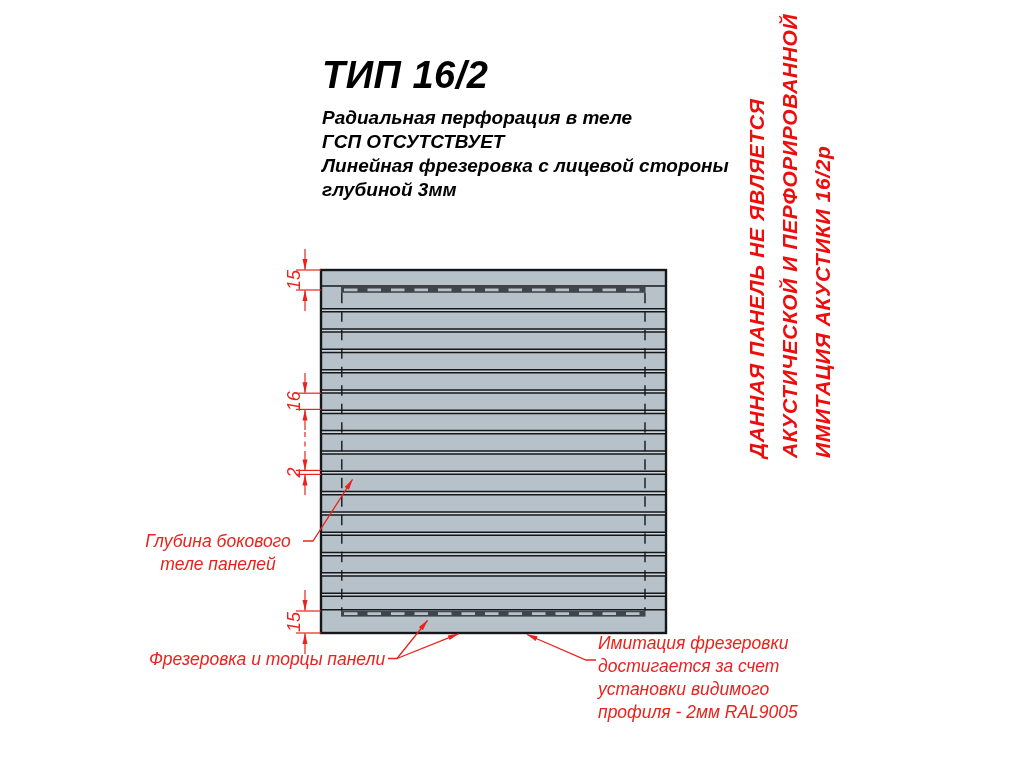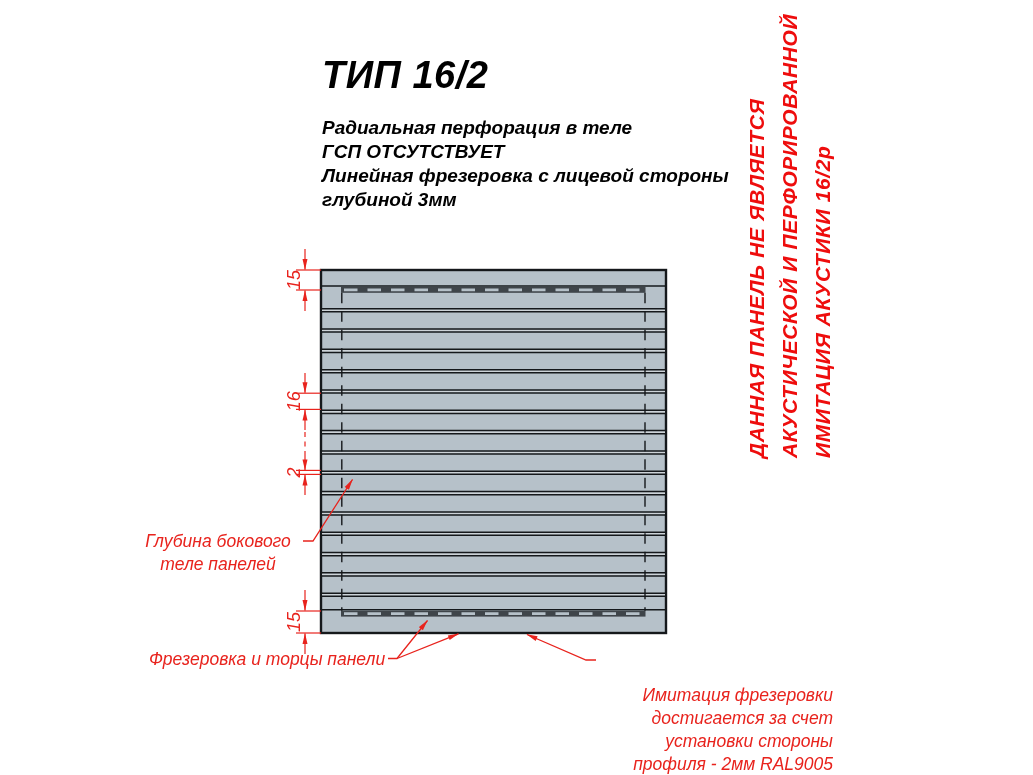--- a/index.html
+++ b/index.html
@@ -2,39 +2,39 @@
 <html><head>
 <meta charset="utf-8">
 <style>
   html,body{margin:0;padding:0}
   body{width:1033px;height:775px;background:#ffffff;position:relative;overflow:hidden;
        font-family:"Liberation Sans",sans-serif}
   .stage{position:absolute;left:0;top:0;width:1033px;height:678px}
 
   .header{position:absolute;left:322px;top:54px;color:#000}
   .title{font:italic bold 38px/1.15 "Liberation Sans",sans-serif;letter-spacing:.5px}
-  .subtitle{margin-top:18px;font:italic bold 19px/24px "Liberation Sans",sans-serif}
+  .subtitle{margin-top:8px;font:italic bold 19px/24px "Liberation Sans",sans-serif}
 
   svg.drawing{position:absolute;left:0;top:0}
   .k{stroke:#15181b;stroke-width:1.5}
   .dash-v{stroke:#15181b;stroke-width:1.4;stroke-dasharray:10.5 8}
   .strip-dash{stroke:#b6c1c9;stroke-width:2.8;stroke-dasharray:13.5 10}
   .r{stroke:#e8231d;stroke-width:1.2;fill:none}
   .r-dash{stroke:#e8231d;stroke-width:1.2;stroke-dasharray:5 4.5;fill:none}
   .leader{stroke:#e8231d;stroke-width:1.3;fill:none}
   .dimtxt{font:italic 18px "Liberation Sans",sans-serif;fill:#e8231d}
 
   .warning{position:absolute;left:740px;top:458px;transform:rotate(-90deg);
            transform-origin:0 0;white-space:nowrap;color:#ee0d0d;
            font:italic bold 21px/33px "Liberation Sans",sans-serif;letter-spacing:.6px}
 
   .ann{position:absolute;color:#e8231d;font:italic 17.5px/23px "Liberation Sans",sans-serif}
   .ann-side{left:138px;top:530px;width:160px;text-align:center}
   .ann-mill{left:146px;top:648px;width:242px;text-align:center}
-  .ann-imit{left:598px;top:684px;width:235px;text-align:right}
+  .ann-imit{left:598px;top:632px;width:235px;text-align:left}
 </style>
 </head>
 <body>
 
 <div class="stage">
 
   <div class="header">
     <div class="title">ТИП 16/2</div>
     <div class="subtitle">
       <div>Радиальная перфорация в теле</div>
@@ -162,17 +162,17 @@
     <div>теле панелей</div>
   </div>
 
   <div class="ann ann-mill">
     <div>Фрезеровка и торцы панели</div>
   </div>
 
   <div class="ann ann-imit">
     <div>Имитация фрезеровки</div>
     <div>достигается за счет</div>
-    <div>установки стороны</div>
+    <div>установки видимого</div>
     <div>профиля - 2мм RAL9005</div>
   </div>
 
 </div>
 
 </body></html>

